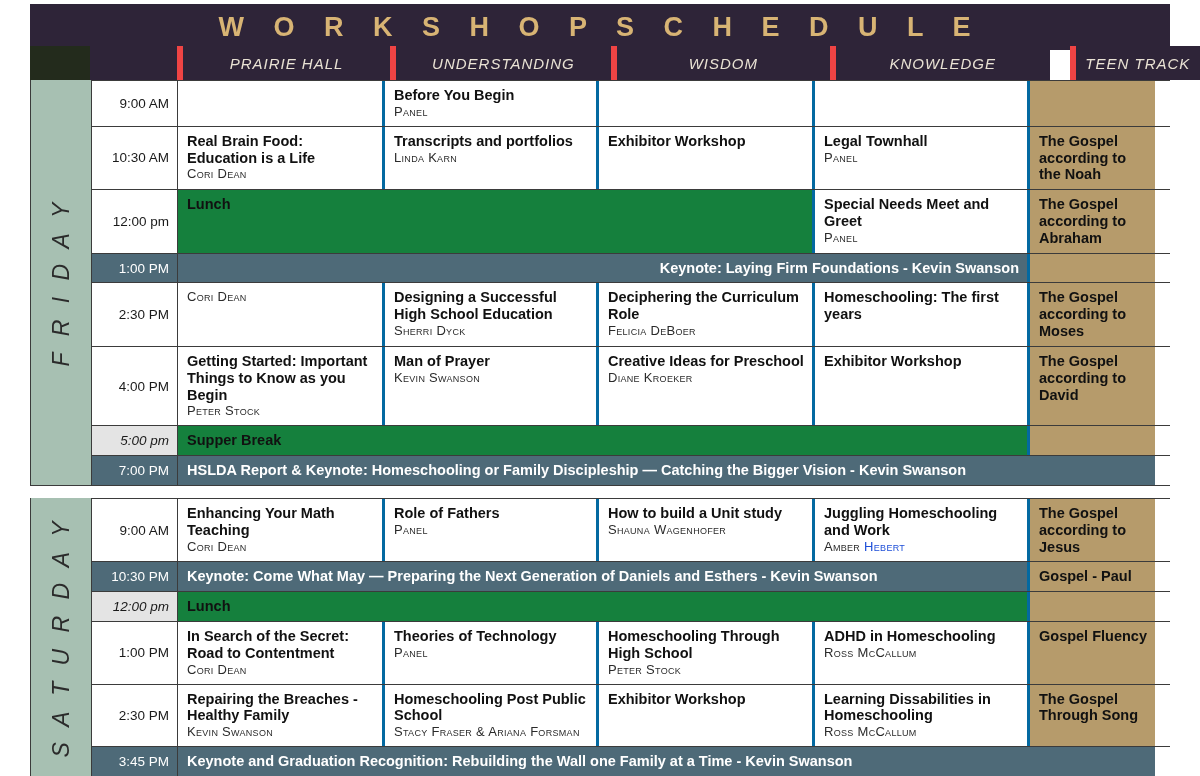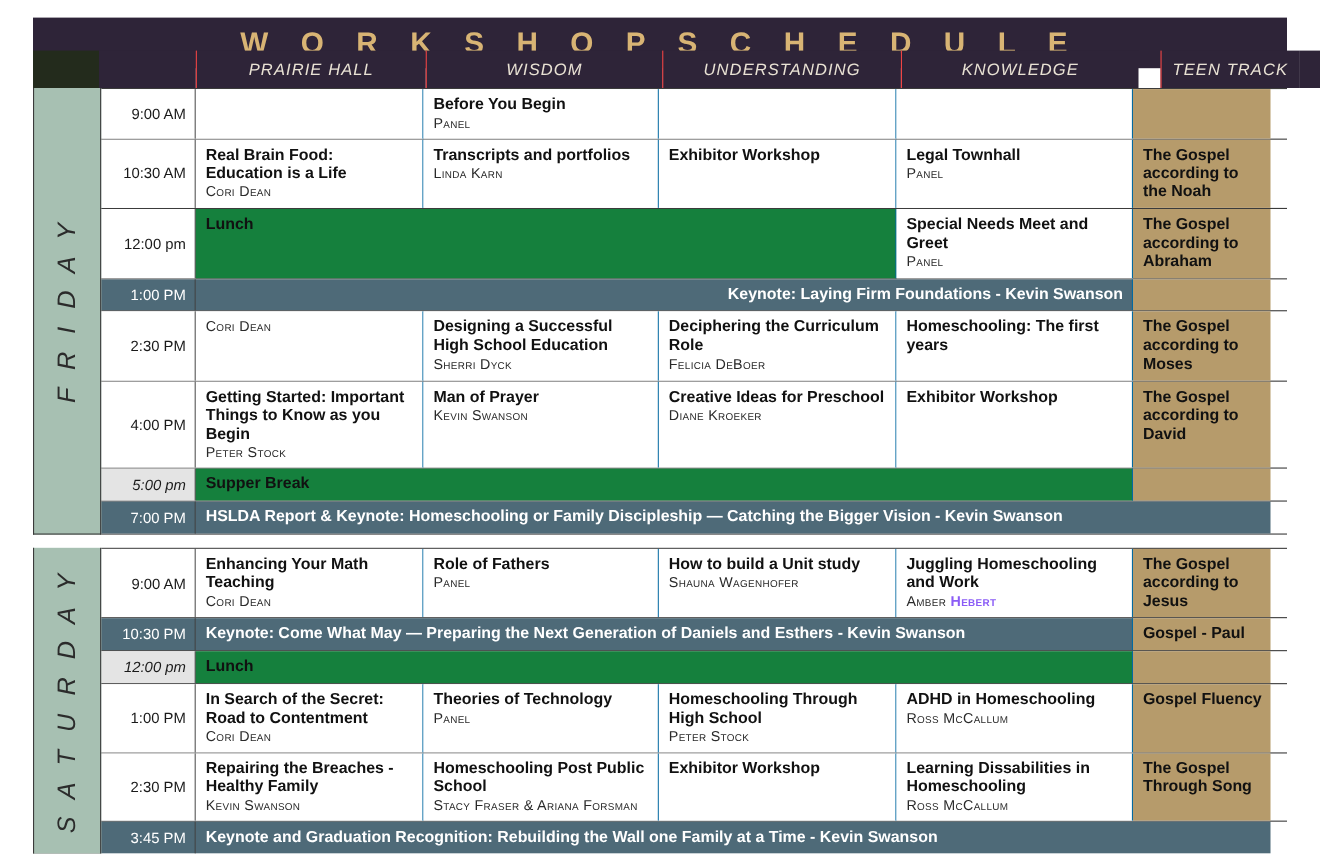--- a/index.html
+++ b/index.html
@@ -6,21 +6,21 @@
   body{
     width:1200px;height:776px;
     background:#ffffff;
     font-family:"Liberation Sans", sans-serif;
     overflow:hidden;
   }
   .page{position:relative;width:1200px;height:776px;background:#ffffff;}
 
   
   .titlebar{
-    position:absolute;left:30px;top:16px;width:1140px;height:46px;
+    position:absolute;left:30px;top:4px;width:1140px;height:46px;
     background:#2e2438;
     display:flex;align-items:center;justify-content:center;
   }
   .titlebar .title{
     color:#d8b474;
     font-size:27px;
     letter-spacing:11px;
     font-weight:bold;
     font-family:"Liberation Sans", sans-serif;
   }
@@ -30,21 +30,21 @@
     position:absolute;left:0;top:46px;width:1200px;height:34px;
     display:flex;
   }
   .hdr-corner-left{width:30px;height:34px;background:#ffffff;}
   .hdr-dark{width:60px;height:34px;background:#232b1c;}
   .hdr-time{width:88px;height:34px;background:#2e2438;}
   .hdr-cell{
     height:34px;background:#2e2438;color:#e9e2d4;
     display:flex;align-items:center;justify-content:center;
     font-size:15px;font-style:italic;letter-spacing:1px;
-    border-left:1px solid #ef4444;
+    border-left:6px solid #ef4444;
   }
   .hdr-cell.c1{width:208px;}
   .hdr-cell.c2{width:214px;}
   .hdr-cell.c3{width:216px;}
   .hdr-cell.c4{width:215px;}
   .hdr-cell.c5{width:125px;margin-left:20px;}
   .hdr-corner-right{flex:1;height:34px;background:#2e2438;}
 
   
   .grid{position:absolute;left:30px;top:80px;width:1140px;}
@@ -77,21 +77,21 @@
     border-right:1px solid #3b3b3b;
     box-sizing:border-box;
     background:#ffffff;
   }
   .time.dark{background:#4e6a78;color:#ffffff;justify-content:flex-end;}
   .time.grey{background:#e4e4e4;font-style:italic;}
 
   .cell{
     box-sizing:border-box;
     padding:6px 8px 6px 9px;
-    border-right:1px solid #0369a1;
+    border-right:3px solid #0369a1;
     background:#ffffff;
     overflow:hidden;
   }
   .cell.w1{width:207px;min-width:207px;}
   .cell.w2{width:214px;min-width:214px;}
   .cell.w3{width:216px;min-width:216px;}
   .cell.w4{width:215px;min-width:215px;}
   .cell.w5{width:125px;min-width:125px;border-right:none;}
 
   .cell.teen{background:#b69b6b;}
@@ -100,40 +100,40 @@
 
   .ttl{
     font-size:14.5px;font-weight:bold;color:#111111;line-height:1.16;
   }
   .cell.keynote .ttl{color:#ffffff;}
   .spk{
     font-size:13px;color:#2a2a2a;line-height:1.15;margin-top:1px;
     font-variant:small-caps;
     letter-spacing:.3px;
   }
-  .spk .hl{color:#8b5cf6;font-weight:bold;}
+  .spk .hl{color:#1d4ed8;}
 
   .spacer{height:12px;background:#ffffff;}
 </style>
 </head>
 <body>
 
 <div class="page">
 
   <div class="titlebar">
     <div class="title">W O R K S H O P   S C H E D U L E</div>
   </div>
 
   <div class="headerrow">
     <div class="hdr-corner-left"></div>
     <div class="hdr-dark"></div>
     <div class="hdr-time"></div>
     <div class="hdr-cell c1">PRAIRIE HALL</div>
+    <div class="hdr-cell c3">UNDERSTANDING</div>
     <div class="hdr-cell c2">WISDOM</div>
-    <div class="hdr-cell c3">UNDERSTANDING</div>
     <div class="hdr-cell c4">KNOWLEDGE</div>
     <div class="hdr-cell c5">TEEN TRACK</div>
     <div class="hdr-corner-right"></div>
   </div>
 
   <div class="grid" id="grid">
       <div class="daysection">
         <div class="daylabel">
           <span>F R I D A Y</span>
         </div>

